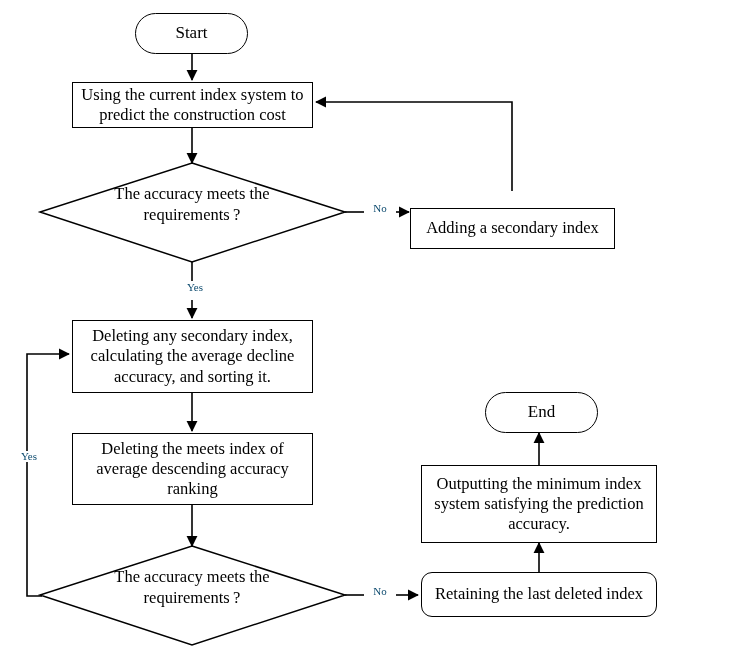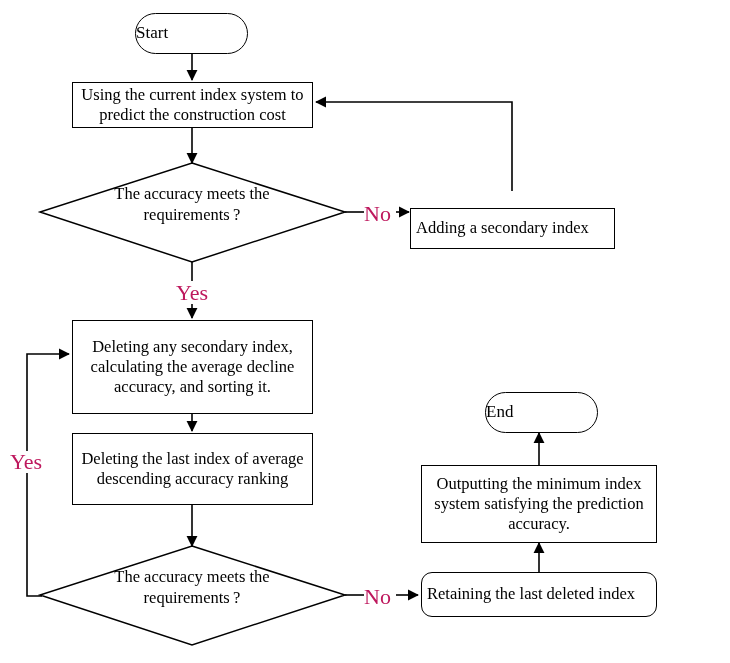--- a/index.html
+++ b/index.html
@@ -24,20 +24,21 @@
     left: 0;
     top: 0;
     width: 730px;
     height: 663px;
   }
   .node {
     position: absolute;
     box-sizing: border-box;
     display: flex;
     align-items: center;
+    justify-content: center;
     text-align: center;
     line-height: 1.22;
     color: #000000;
     z-index: 3;
   }
   .process {
     border: 1.4px solid #000000;
     background: #ffffff;
     font-size: 16.5px;
     padding: 14px 5px;
@@ -55,24 +56,24 @@
     justify-content: center;
     text-align: center;
     font-size: 16.5px;
     line-height: 1.3;
     z-index: 3;
     background: transparent;
     pointer-events: none;
   }
   .edge-label {
     position: absolute;
-    font-size: 22px;
+    font-size: 11px;
     background: #ffffff;
-    color: #be185d;
-    text-align: left;
+    color: #0c4a6e;
+    text-align: center;
     z-index: 4;
     line-height: 1;
   }
   .nowrap { white-space: nowrap; }
 </style>
 </head>
 <body>
 
 <div id="canvas">
 
@@ -125,26 +126,26 @@
   </div>
 
   <div class="decision-text" style="left:82px; top:183px; width:220px; height:58px;">
     <span>The accuracy meets the requirements ?</span>
   </div>
 
   <div class="node process" style="left:410px; top:192px; width:205px; height:41px;margin-top:16px;">
     <span class="nowrap">Adding a secondary index</span>
   </div>
 
-  <div class="node process" style="left:72px; top:320px; width:241px; height:94px;">
+  <div class="node process" style="left:72px; top:320px; width:241px; height:73px;">
     <span>Deleting any secondary index, calculating the average decline accuracy, and sorting it.</span>
   </div>
 
   <div class="node process" style="left:72px; top:433px; width:241px; height:72px;">
-    <span>Deleting the last index of average descending accuracy ranking</span>
+    <span>Deleting the meets index of average descending accuracy ranking</span>
   </div>
 
   <div class="decision-text" style="left:82px; top:566px; width:220px; height:58px;">
     <span>The accuracy meets the requirements ?</span>
   </div>
 
   <div class="node process" style="left:421px; top:572px; width:236px; height:45px;border-radius:11px;">
     <span>Retaining the last deleted index</span>
   </div>
 

